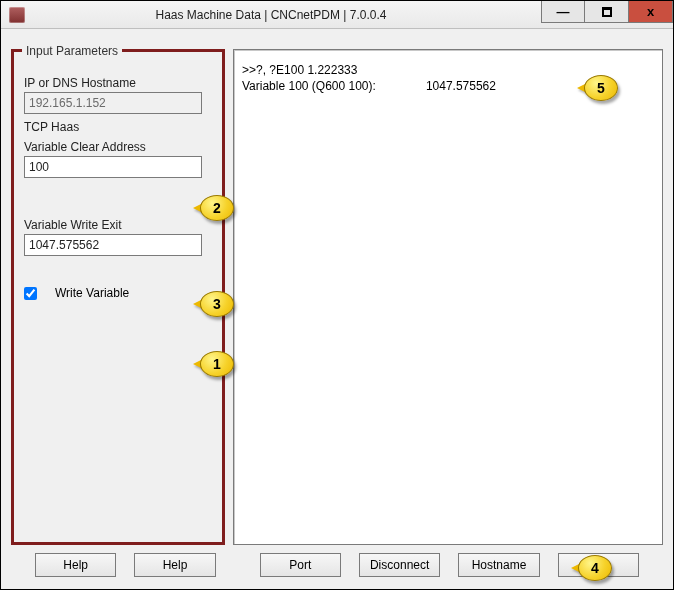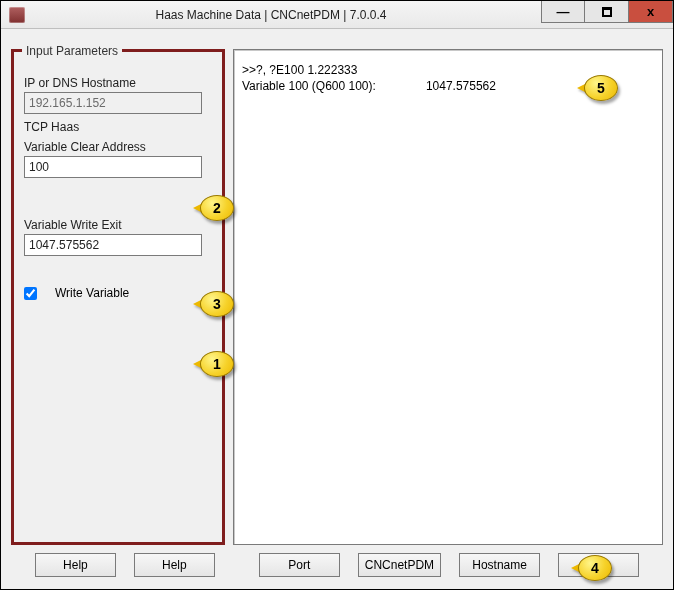--- a/index.html
+++ b/index.html
@@ -229,21 +229,21 @@
       <div class="output-box"><span>&gt;&gt;?, ?E100 1.222333</span>
 <span>Variable 100 (Q600 100):</span>               <span>1047.575562</span></div>
 
     </div>
 
     <div class="button-row">
       <button class="btn">Help</button>
       <button class="btn">Help</button>
       <div class="spacer"></div>
       <button class="btn">Port</button>
-      <button class="btn">CNCnetPDM</button>
+      <button class="btn">Disconnect</button>
       <button class="btn">Hostname</button>
       <button class="btn">Exit</button>
     </div>
   </div>
 
   <div class="callout" style="left:199px; top:350px;">
     <div class="tail"></div>
       <div class="bubble">1</div>
   </div>
   <div class="callout" style="left:199px; top:194px;">

